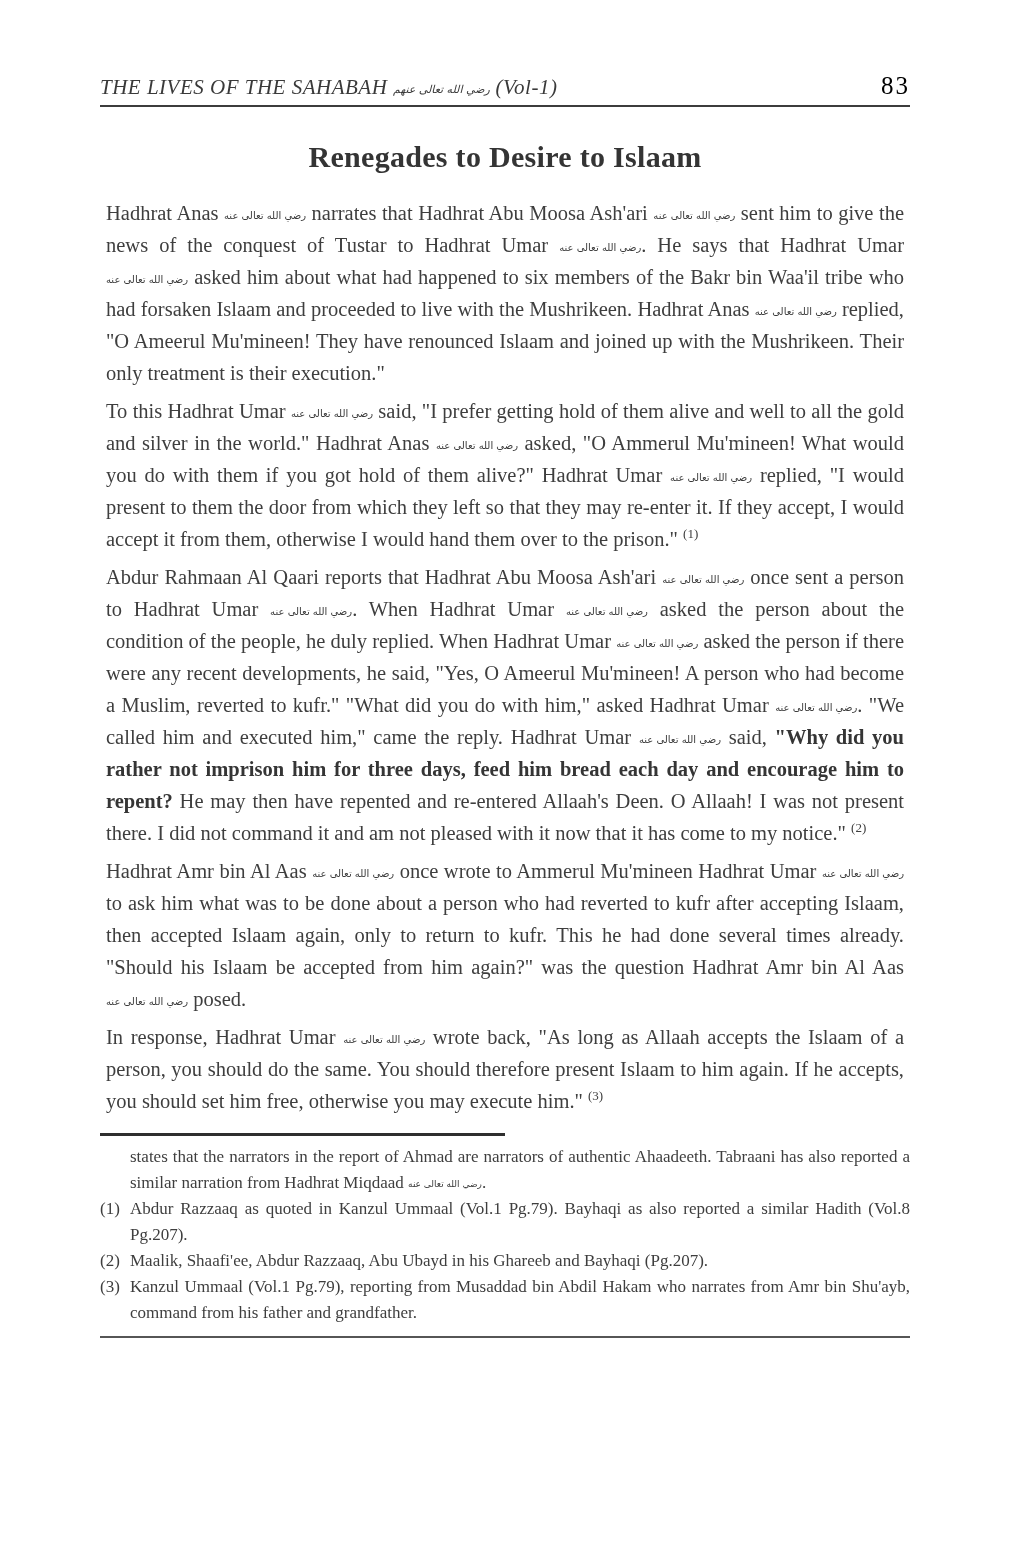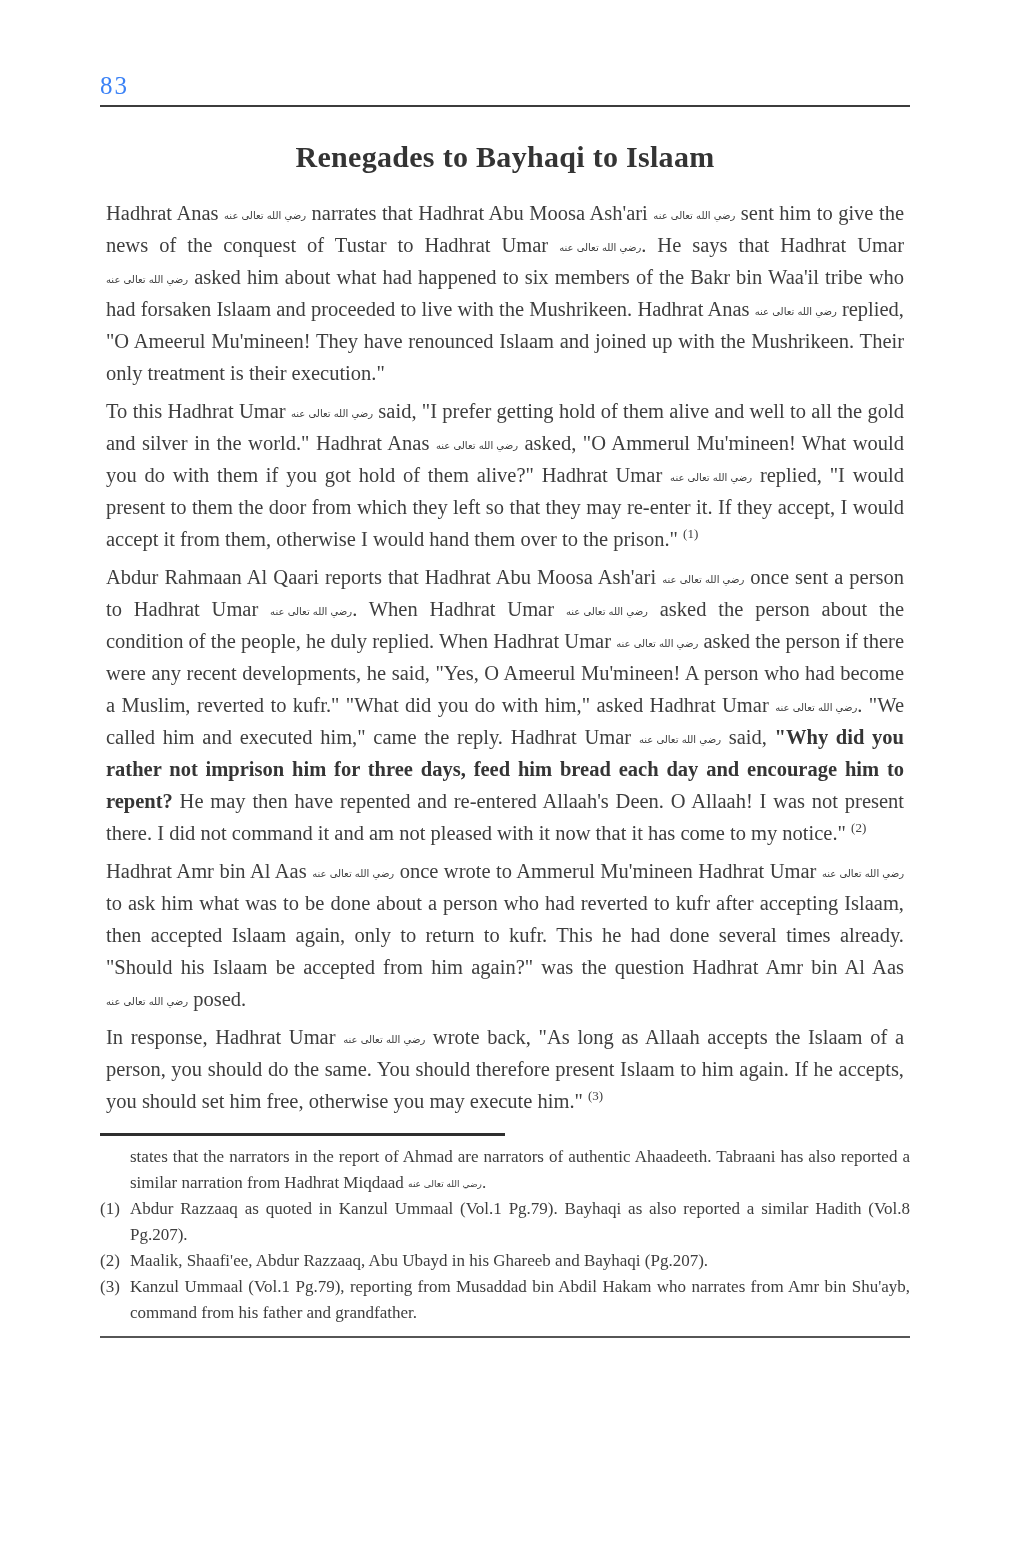--- a/index.html
+++ b/index.html
@@ -27,21 +27,21 @@
   .header-title {
     font-style: italic;
     font-size: 21px;
     letter-spacing: 0.5px;
     color: #3a3a3a;
     white-space: nowrap;
   }
   .page-num {
     font-size: 25px;
     letter-spacing: 2px;
-    color: #3b82f6;
+    color: #000000;
   }
   
   .hon {
     font-family: "DejaVu Sans", sans-serif;
     font-size: 10px;
     line-height: 1;
     display: inline-block;
     vertical-align: baseline;
     position: relative;
     top: -1px;
@@ -100,25 +100,26 @@
     margin: 10px 0 0 0;
     width: 100%;
   }
 </style>
 </head>
 <body>
 
 <div class="page">
 
   <div class="header">
+    <span class="header-title">THE LIVES OF THE SAHABAH <span class="hon">رضي الله تعالى عنهم</span> (Vol-1)</span>
     <span class="page-num">83</span>
   </div>
 
   <div class="heading">
-    <div class="line">Renegades to Bayhaqi to Islaam</div>
+    <div class="line">Renegades to Desire to Islaam</div>
   </div>
 
   <div class="body-text">
     <p>Hadhrat Anas <span class="hon">رضي الله تعالى عنه</span> narrates that Hadhrat Abu Moosa Ash'ari <span class="hon">رضي الله تعالى عنه</span> sent him to give the news of the conquest of Tustar to Hadhrat Umar <span class="hon">رضي الله تعالى عنه</span>. He says that Hadhrat Umar <span class="hon">رضي الله تعالى عنه</span> asked him about what had happened to six members of the Bakr bin Waa'il tribe who had forsaken Islaam and proceeded to live with the Mushrikeen. Hadhrat Anas <span class="hon">رضي الله تعالى عنه</span> replied, "O Ameerul Mu'mineen! They have renounced Islaam and joined up with the Mushrikeen. Their only treatment is their execution."</p>
     <p>To this Hadhrat Umar <span class="hon">رضي الله تعالى عنه</span> said, "I prefer getting hold of them alive and well to all the gold and silver in the world." Hadhrat Anas <span class="hon">رضي الله تعالى عنه</span> asked, "O Ammerul Mu'mineen! What would you do with them if you got hold of them alive?" Hadhrat Umar <span class="hon">رضي الله تعالى عنه</span> replied, "I would present to them the door from which they left so that they may re-enter it. If they accept, I would accept it from them, otherwise I would hand them over to the prison." <sup>(1)</sup></p>
     <p>Abdur Rahmaan Al Qaari reports that Hadhrat Abu Moosa Ash'ari <span class="hon">رضي الله تعالى عنه</span> once sent a person to Hadhrat Umar <span class="hon">رضي الله تعالى عنه</span>. When Hadhrat Umar <span class="hon">رضي الله تعالى عنه</span> asked the person about the condition of the people, he duly replied. When Hadhrat Umar <span class="hon">رضي الله تعالى عنه</span> asked the person if there were any recent developments, he said, "Yes, O Ameerul Mu'mineen! A person who had become a Muslim, reverted to kufr." "What did you do with him," asked Hadhrat Umar <span class="hon">رضي الله تعالى عنه</span>. "We called him and executed him," came the reply. Hadhrat Umar <span class="hon">رضي الله تعالى عنه</span> said, <strong>"Why did you rather not imprison him for three days, feed him bread each day and encourage him to repent?</strong> He may then have repented and re-entered Allaah's Deen. O Allaah! I was not present there. I did not command it and am not pleased with it now that it has come to my notice." <sup>(2)</sup></p>
     <p>Hadhrat Amr bin Al Aas <span class="hon">رضي الله تعالى عنه</span> once wrote to Ammerul Mu'mineen Hadhrat Umar <span class="hon">رضي الله تعالى عنه</span> to ask him what was to be done about a person who had reverted to kufr after accepting Islaam, then accepted Islaam again, only to return to kufr. This he had done several times already. "Should his Islaam be accepted from him again?" was the question Hadhrat Amr bin Al Aas <span class="hon">رضي الله تعالى عنه</span> posed.</p>
     <p>In response, Hadhrat Umar <span class="hon">رضي الله تعالى عنه</span> wrote back, "As long as Allaah accepts the Islaam of a person, you should do the same. You should therefore present Islaam to him again. If he accepts, you should set him free, otherwise you may execute him." <sup>(3)</sup></p>
   </div>
 

